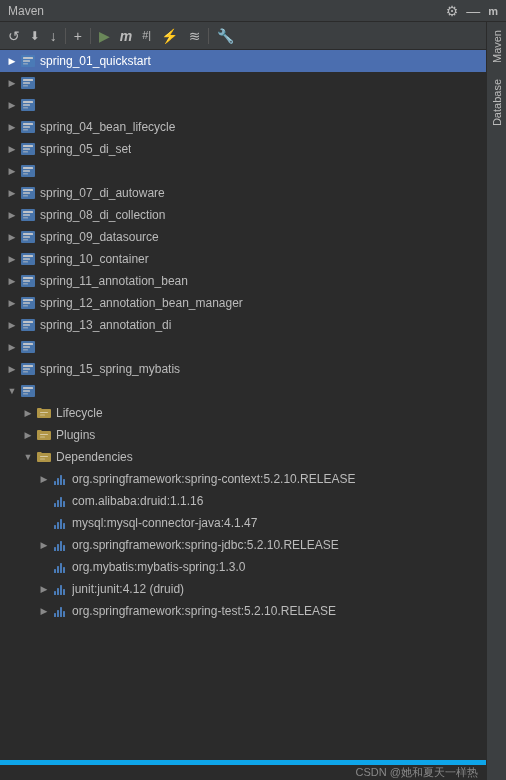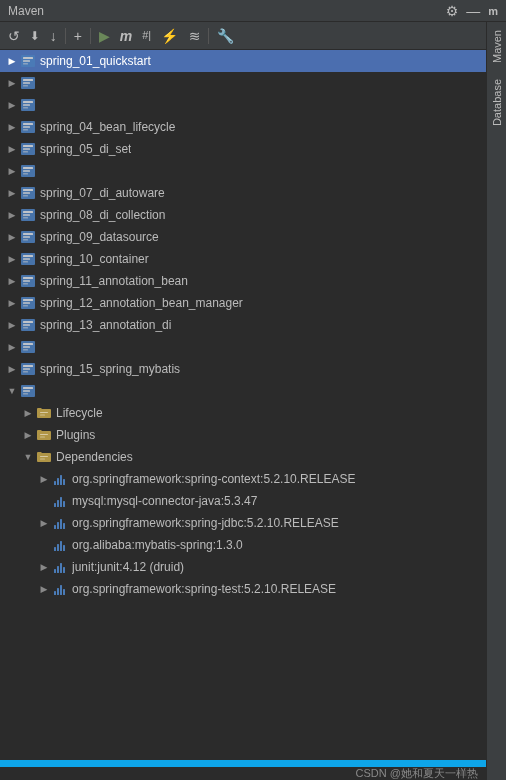--- a/index.html
+++ b/index.html
@@ -133,21 +133,21 @@
     
     .footer {
       background: #2b2b2b;
       color: #888;
       font-size: 11px;
       height: 20px;
       display: flex;
       align-items: center;
       justify-content: flex-end;
       padding: 0 8px;
-      border-top: 7px solid #0ea5e9;
+      border-top: 5px solid #0ea5e9;
     }
 
     
     .right-sidebar {
       width: 20px;
       background: #3c3f41;
       display: flex;
       flex-direction: column;
       border-left: 1px solid #2b2b2b;
     }
@@ -449,21 +449,34 @@
       <span style="display:inline-block;width:36px;min-width:36px;"></span>
       <span class="tree-arrow" style="font-size:9px;color:#888"></span>
       <span class="tree-icon">
             <svg viewBox="0 0 16 16" fill="none" xmlns="http://www.w3.org/2000/svg">
         <rect x="2" y="10" width="2" height="4" rx="0.5" fill="#4a7bb7"></rect>
         <rect x="5" y="7" width="2" height="7" rx="0.5" fill="#4a7bb7"></rect>
         <rect x="8" y="4" width="2" height="10" rx="0.5" fill="#4a7bb7"></rect>
         <rect x="11" y="8" width="2" height="6" rx="0.5" fill="#4a7bb7"></rect>
       </svg>
           </span>
-      <span class="tree-label">mysql:mysql-connector-java:5.3.47</span>
+      <span class="tree-label">com.alibaba:druid:1.1.16</span>
+    </div>
+        <div class="tree-item">
+      <span style="display:inline-block;width:36px;min-width:36px;"></span>
+      <span class="tree-arrow" style="font-size:9px;color:#888"></span>
+      <span class="tree-icon">
+            <svg viewBox="0 0 16 16" fill="none" xmlns="http://www.w3.org/2000/svg">
+        <rect x="2" y="10" width="2" height="4" rx="0.5" fill="#4a7bb7"></rect>
+        <rect x="5" y="7" width="2" height="7" rx="0.5" fill="#4a7bb7"></rect>
+        <rect x="8" y="4" width="2" height="10" rx="0.5" fill="#4a7bb7"></rect>
+        <rect x="11" y="8" width="2" height="6" rx="0.5" fill="#4a7bb7"></rect>
+      </svg>
+          </span>
+      <span class="tree-label">mysql:mysql-connector-java:4.1.47</span>
     </div>
         <div class="tree-item">
       <span style="display:inline-block;width:36px;min-width:36px;"></span>
       <span class="tree-arrow" style="font-size:9px;color:#888">▶</span>
       <span class="tree-icon">
             <svg viewBox="0 0 16 16" fill="none" xmlns="http://www.w3.org/2000/svg">
         <rect x="2" y="10" width="2" height="4" rx="0.5" fill="#4a7bb7"></rect>
         <rect x="5" y="7" width="2" height="7" rx="0.5" fill="#4a7bb7"></rect>
         <rect x="8" y="4" width="2" height="10" rx="0.5" fill="#4a7bb7"></rect>
         <rect x="11" y="8" width="2" height="6" rx="0.5" fill="#4a7bb7"></rect>
@@ -475,21 +488,21 @@
       <span style="display:inline-block;width:36px;min-width:36px;"></span>
       <span class="tree-arrow" style="font-size:9px;color:#888"></span>
       <span class="tree-icon">
             <svg viewBox="0 0 16 16" fill="none" xmlns="http://www.w3.org/2000/svg">
         <rect x="2" y="10" width="2" height="4" rx="0.5" fill="#4a7bb7"></rect>
         <rect x="5" y="7" width="2" height="7" rx="0.5" fill="#4a7bb7"></rect>
         <rect x="8" y="4" width="2" height="10" rx="0.5" fill="#4a7bb7"></rect>
         <rect x="11" y="8" width="2" height="6" rx="0.5" fill="#4a7bb7"></rect>
       </svg>
           </span>
-      <span class="tree-label">org.alibaba:mybatis-spring:1.3.0</span>
+      <span class="tree-label">org.mybatis:mybatis-spring:1.3.0</span>
     </div>
         <div class="tree-item">
       <span style="display:inline-block;width:36px;min-width:36px;"></span>
       <span class="tree-arrow" style="font-size:9px;color:#888">▶</span>
       <span class="tree-icon">
             <svg viewBox="0 0 16 16" fill="none" xmlns="http://www.w3.org/2000/svg">
         <rect x="2" y="10" width="2" height="4" rx="0.5" fill="#4a7bb7"></rect>
         <rect x="5" y="7" width="2" height="7" rx="0.5" fill="#4a7bb7"></rect>
         <rect x="8" y="4" width="2" height="10" rx="0.5" fill="#4a7bb7"></rect>
         <rect x="11" y="8" width="2" height="6" rx="0.5" fill="#4a7bb7"></rect>

